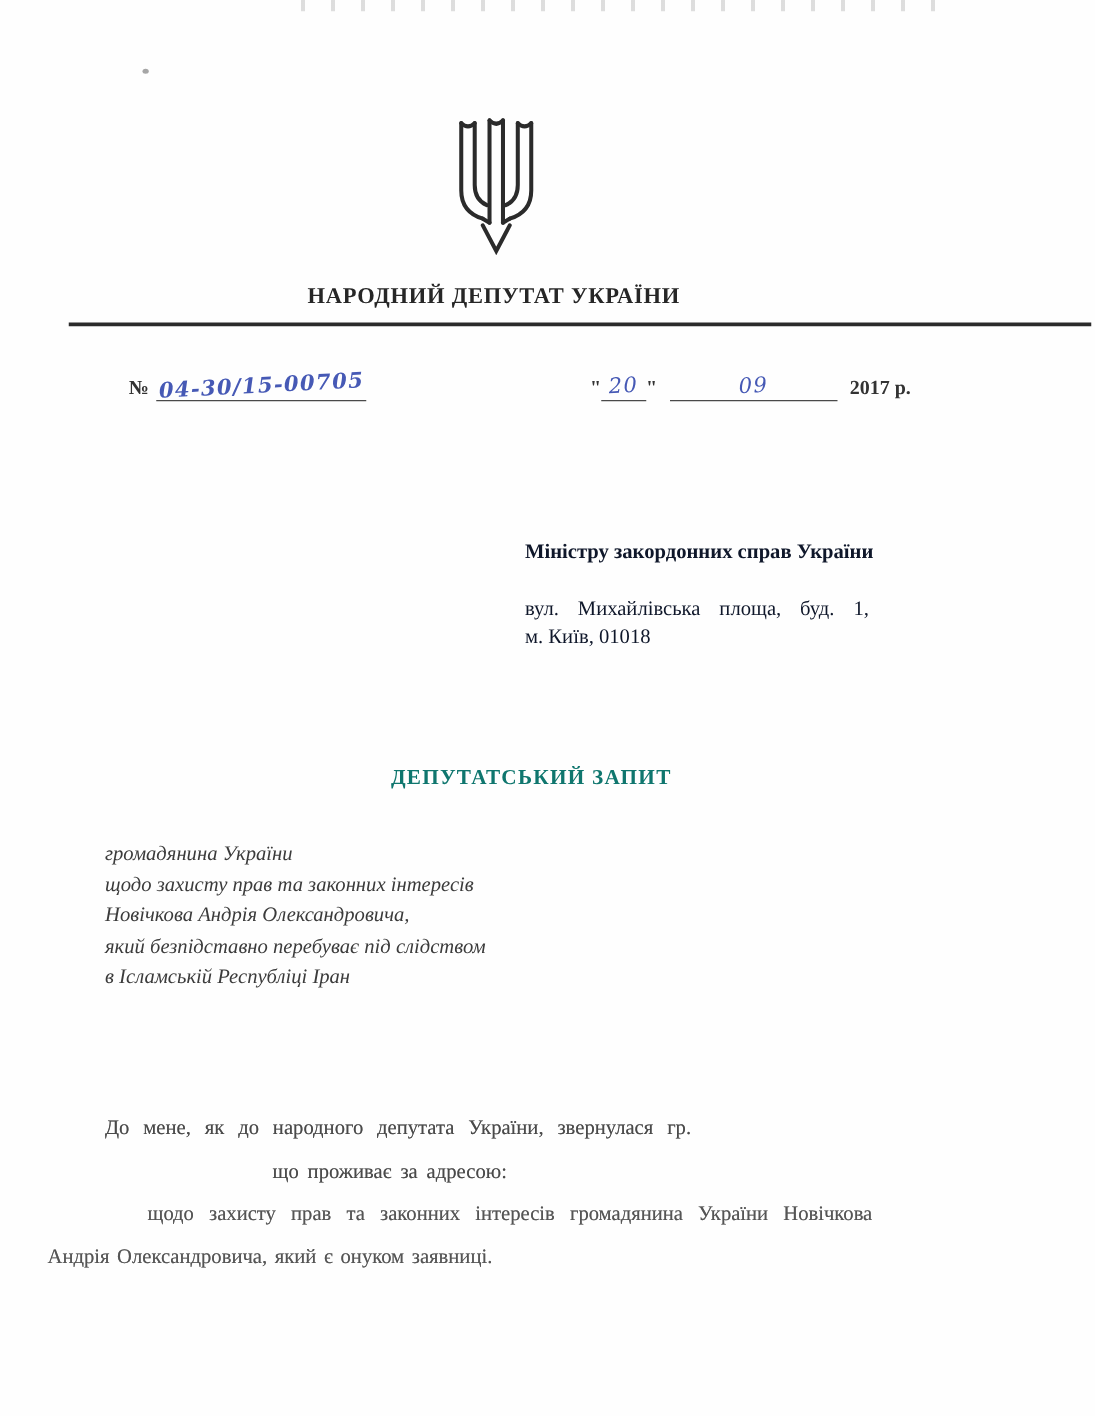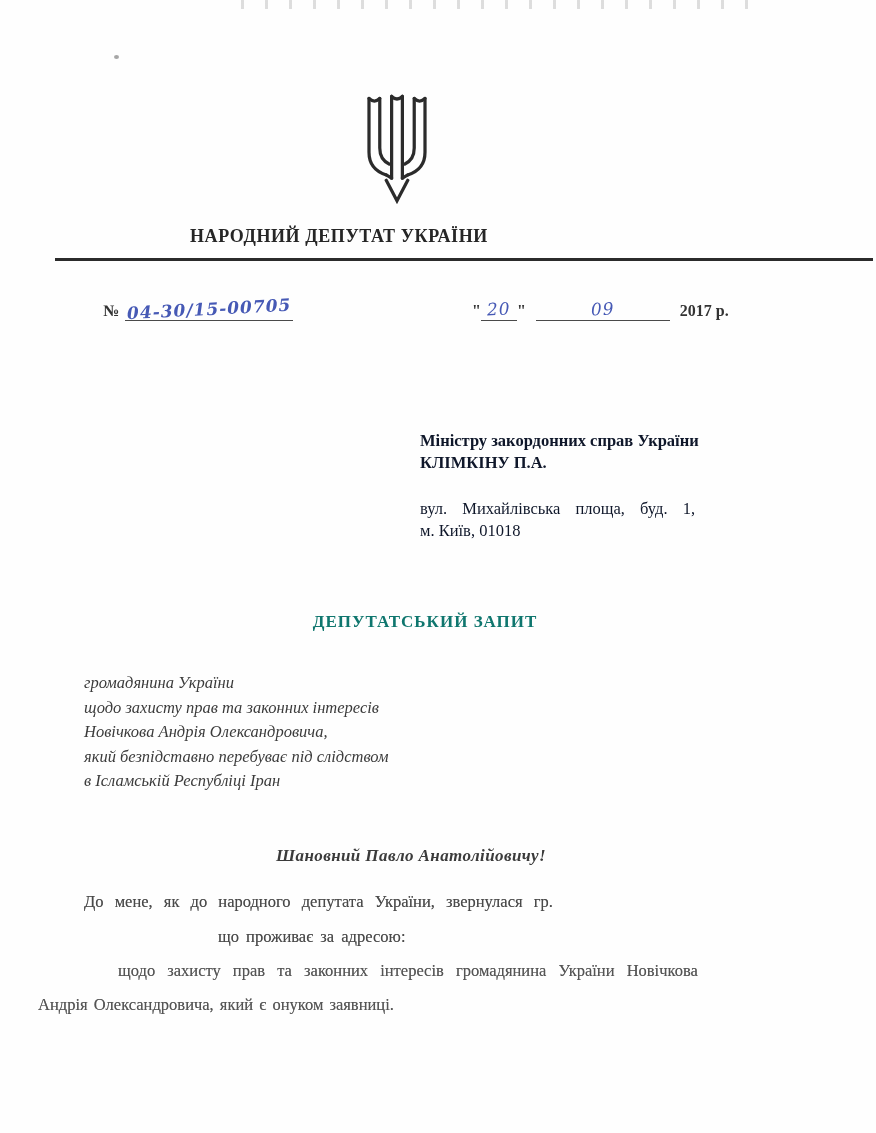--- a/index.html
+++ b/index.html
@@ -13,21 +13,21 @@
   }
   .scan-noise{
     position:absolute;left:228px;top:0;width:530px;height:9px;
     background:repeating-linear-gradient(90deg, transparent 0 13px, rgba(40,40,40,.28) 13px 16px, transparent 16px 24px);
     opacity:.55;
   }
   .speck{position:absolute;left:114px;top:55px;width:5px;height:4px;background:rgba(60,60,60,.45);border-radius:50%;}
   .emblem{position:absolute;left:357px;top:92px;width:80px;height:112px;}
   .org-title{
     position:absolute;left:190px;top:226px;width:410px;
-    font-weight:bold;font-size:18px;letter-spacing:.6px;color:#262626;
+    text-align:center;font-weight:bold;font-size:18px;letter-spacing:.6px;color:#262626;
   }
   .rule{position:absolute;left:55px;top:258px;width:818px;height:3px;background:#2b2b2b;}
   .ref-row{position:absolute;left:103px;top:300px;font-size:16px;font-weight:bold;color:#333;}
   .underline-field{
     display:inline-block;border-bottom:1.4px solid #4a4a4a;text-align:center;vertical-align:baseline;
   }
   .num-field{width:168px;margin-left:6px;}
   .handwriting{
     font-family:"DejaVu Serif", serif;font-style:italic;
     color:#4659b5;font-size:17px;letter-spacing:1px;
@@ -87,35 +87,33 @@
   <div class="ref-row">
     <span>№</span><span class="underline-field num-field"><span class="handwriting">04-30/15-00705</span></span>
   </div>
 
   <div class="date-row">
     <span class="q">"</span><span class="underline-field day-field"><span class="handwriting">20</span></span><span class="q">"</span><span class="underline-field month-field"><span class="handwriting">09</span></span><span class="year">2017 р.</span>
   </div>
 
   <div class="recipient">
     <div class="bold">Міністру закордонних справ України</div>
-    <div class="bold">КЛІМКІНУ П.А.</div>
     <div class="addr addr-1">вул. Михайлівська площа, буд. 1,</div>
     <div>м. Київ, 01018</div>
   </div>
 
   <div class="doc-title">ДЕПУТАТСЬКИЙ ЗАПИТ</div>
 
   <div class="subject">
     <div>громадянина України</div>
     <div>щодо захисту прав та законних інтересів</div>
     <div>Новічкова Андрія Олександровича,</div>
     <div>який безпідставно перебуває під слідством</div>
     <div>в Ісламській Республіці Іран</div>
   </div>
 
-  <div class="salutation">Шановний Павло Анатолійовичу!</div>
 
   <div class="body-line bl-1">До мене, як до народного депутата України, звернулася гр.</div>
   <div class="body-line bl-2">що проживає за адресою:</div>
   <div class="body-line bl-3">щодо захисту прав та законних інтересів громадянина України Новічкова</div>
   <div class="body-line bl-4">Андрія Олександровича, який є онуком заявниці.</div>
 
 </div>
 
 </body></html>

